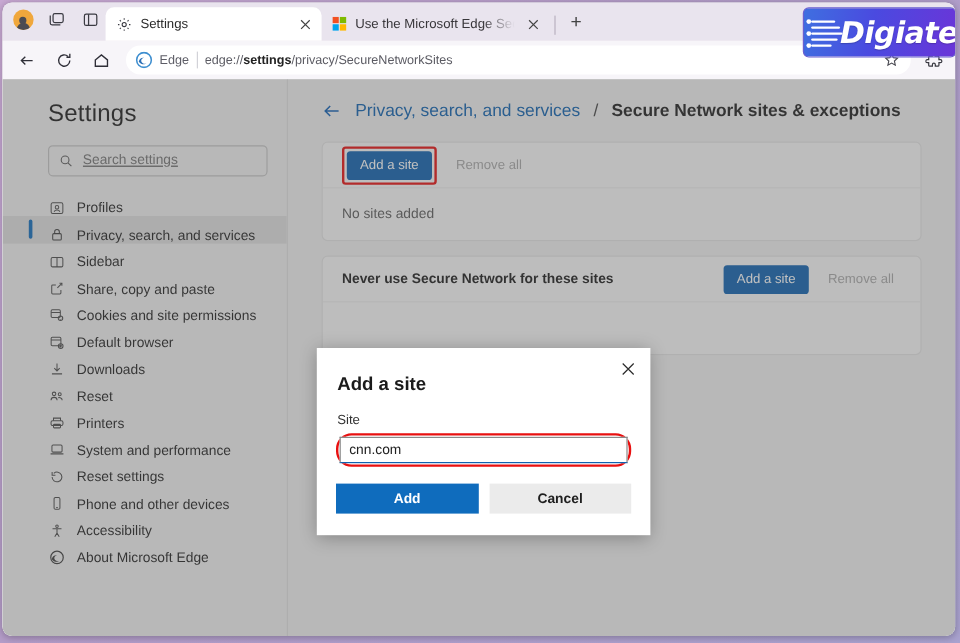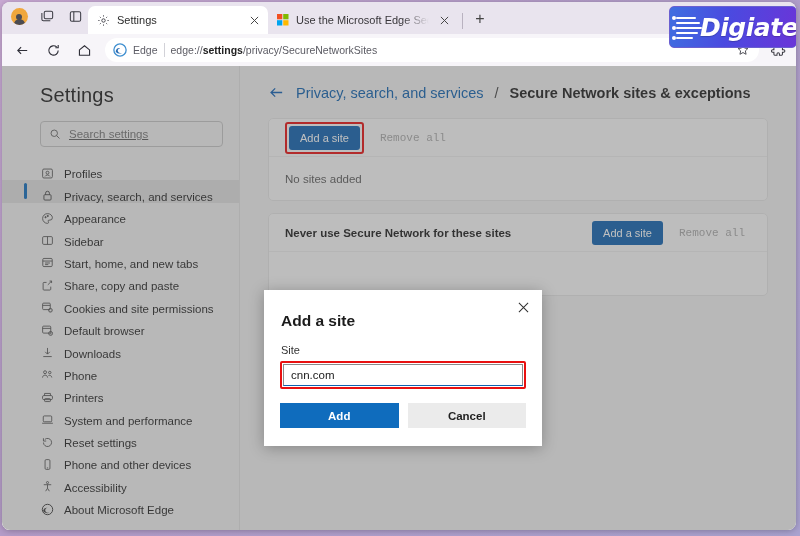--- a/index.html
+++ b/index.html
@@ -231,21 +231,21 @@
     font-size: 11px; border: none;
     height: 24px; padding: 0 11px;
     border-radius: 3px;
     font-family: "Liberation Sans", sans-serif;
     white-space: nowrap;
   }
   .btn-disabled {
     background: transparent; color: #a9a9a9;
     font-size: 11px; border: none;
     height: 24px; padding: 0 8px;
-    font-family: Liberation Mono, monospace;
+    font-family: Liberation Sans, sans-serif;
     white-space: nowrap;
   }
   .highlight-box {
     position: relative;
     display: inline-flex;
     padding: 2px;
     border: 2px solid #e81010;
     border-radius: 3px;
   }
   .card-body {
@@ -276,21 +276,21 @@
   }
   #dialog-title {
     font-size: 15.5px; color: #1b1b1b; font-weight: 600;
     margin: 6px 0 14px 1px;
   }
   #dialog-field-label {
     font-size: 11px; color: #333; margin-bottom: 5px; margin-left: 1px;
   }
   #site-input-wrap {
     border: 2px solid #e81010;
-    border-radius: 2px;
+    border-radius: 13px;
     padding: 1px;
     margin-bottom: 14px;
   }
   #site-input {
     width: 100%;
     height: 22px;
     border: 1px solid #8a8a8a;
     border-bottom: 1.5px solid #0f62b0;
     outline: none;
     font-size: 11.5px;
@@ -461,44 +461,25 @@
                 <svg width="13" height="13" viewBox="0 0 16 16" fill="none" stroke="#3c3c3c" stroke-width="1.05">
                   <rect x="3.6" y="7" width="8.8" height="6.6" rx="1.2"></rect>
                   <path d="M5.6 7V5.2a2.4 2.4 0 0 1 4.8 0V7"></path>
                 </svg>
               </span>
               <span>Privacy, search, and services</span>
             </div>
             <div class="nav-item">
               <span class="nico">
                 <svg width="13" height="13" viewBox="0 0 16 16" fill="none" stroke="#4a4a4a" stroke-width="1.05">
-                  <path d="M8 2a6 6 0 0 0 0 12c.9 0 1.3-.6 1.3-1.2 0-.8-.6-1.1-.6-1.8 0-.6.5-1 1.2-1H11A3 3 0 0 0 14 7c0-2.8-2.7-5-6-5z"></path>
-                  <circle cx="5.6" cy="6.4" r=".8" fill="#4a4a4a"></circle>
-                  <circle cx="8.3" cy="4.9" r=".8" fill="#4a4a4a"></circle>
-                </svg>
-              </span>
-              <span>Appearance</span>
-            </div>
-            <div class="nav-item">
-              <span class="nico">
-                <svg width="13" height="13" viewBox="0 0 16 16" fill="none" stroke="#4a4a4a" stroke-width="1.05">
                   <rect x="2" y="3.2" width="12" height="9.6" rx="1.4"></rect>
                   <path d="M8 3.2v9.6"></path>
                 </svg>
               </span>
               <span>Sidebar</span>
-            </div>
-            <div class="nav-item">
-              <span class="nico">
-                <svg width="13" height="13" viewBox="0 0 16 16" fill="none" stroke="#4a4a4a" stroke-width="1.05">
-                  <rect x="2.2" y="3" width="11.6" height="10" rx="1.4"></rect>
-                  <path d="M2.2 6.2h11.6M5 8.6h6M5 10.6h4"></path>
-                </svg>
-              </span>
-              <span>Start, home, and new tabs</span>
             </div>
             <div class="nav-item">
               <span class="nico">
                 <svg width="13" height="13" viewBox="0 0 16 16" fill="none" stroke="#4a4a4a" stroke-width="1.05">
                   <path d="M10.5 2.5H13V5"></path>
                   <path d="M13 2.6L8.4 7.2"></path>
                   <path d="M12 9.4v3.2c0 .6-.5 1-1 1H3.6c-.6 0-1-.4-1-1V5.2c0-.6.4-1 1-1h3.2"></path>
                 </svg>
               </span>
               <span>Share, copy and paste</span>
@@ -535,21 +516,21 @@
             </div>
             <div class="nav-item">
               <span class="nico">
                 <svg width="13" height="13" viewBox="0 0 16 16" fill="none" stroke="#4a4a4a" stroke-width="1.05">
                   <circle cx="5" cy="5.2" r="1.8"></circle>
                   <circle cx="10.8" cy="5.6" r="1.5"></circle>
                   <path d="M1.9 11.8c0-1.8 1.4-3 3.1-3s3.1 1.2 3.1 3"></path>
                   <path d="M9.2 9.2c1.6-.5 4.1.3 4.1 2.5"></path>
                 </svg>
               </span>
-              <span>Phone</span>
+              <span>Reset</span>
             </div>
             <div class="nav-item">
               <span class="nico">
                 <svg width="13" height="13" viewBox="0 0 16 16" fill="none" stroke="#4a4a4a" stroke-width="1.05">
                   <path d="M4.4 5.6V3h7.2v2.6"></path>
                   <rect x="1.9" y="5.6" width="12.2" height="5" rx="1.6"></rect>
                   <rect x="4.4" y="9.4" width="7.2" height="3.6" rx=".8"></rect>
                 </svg>
               </span>
               <span>Printers</span>

